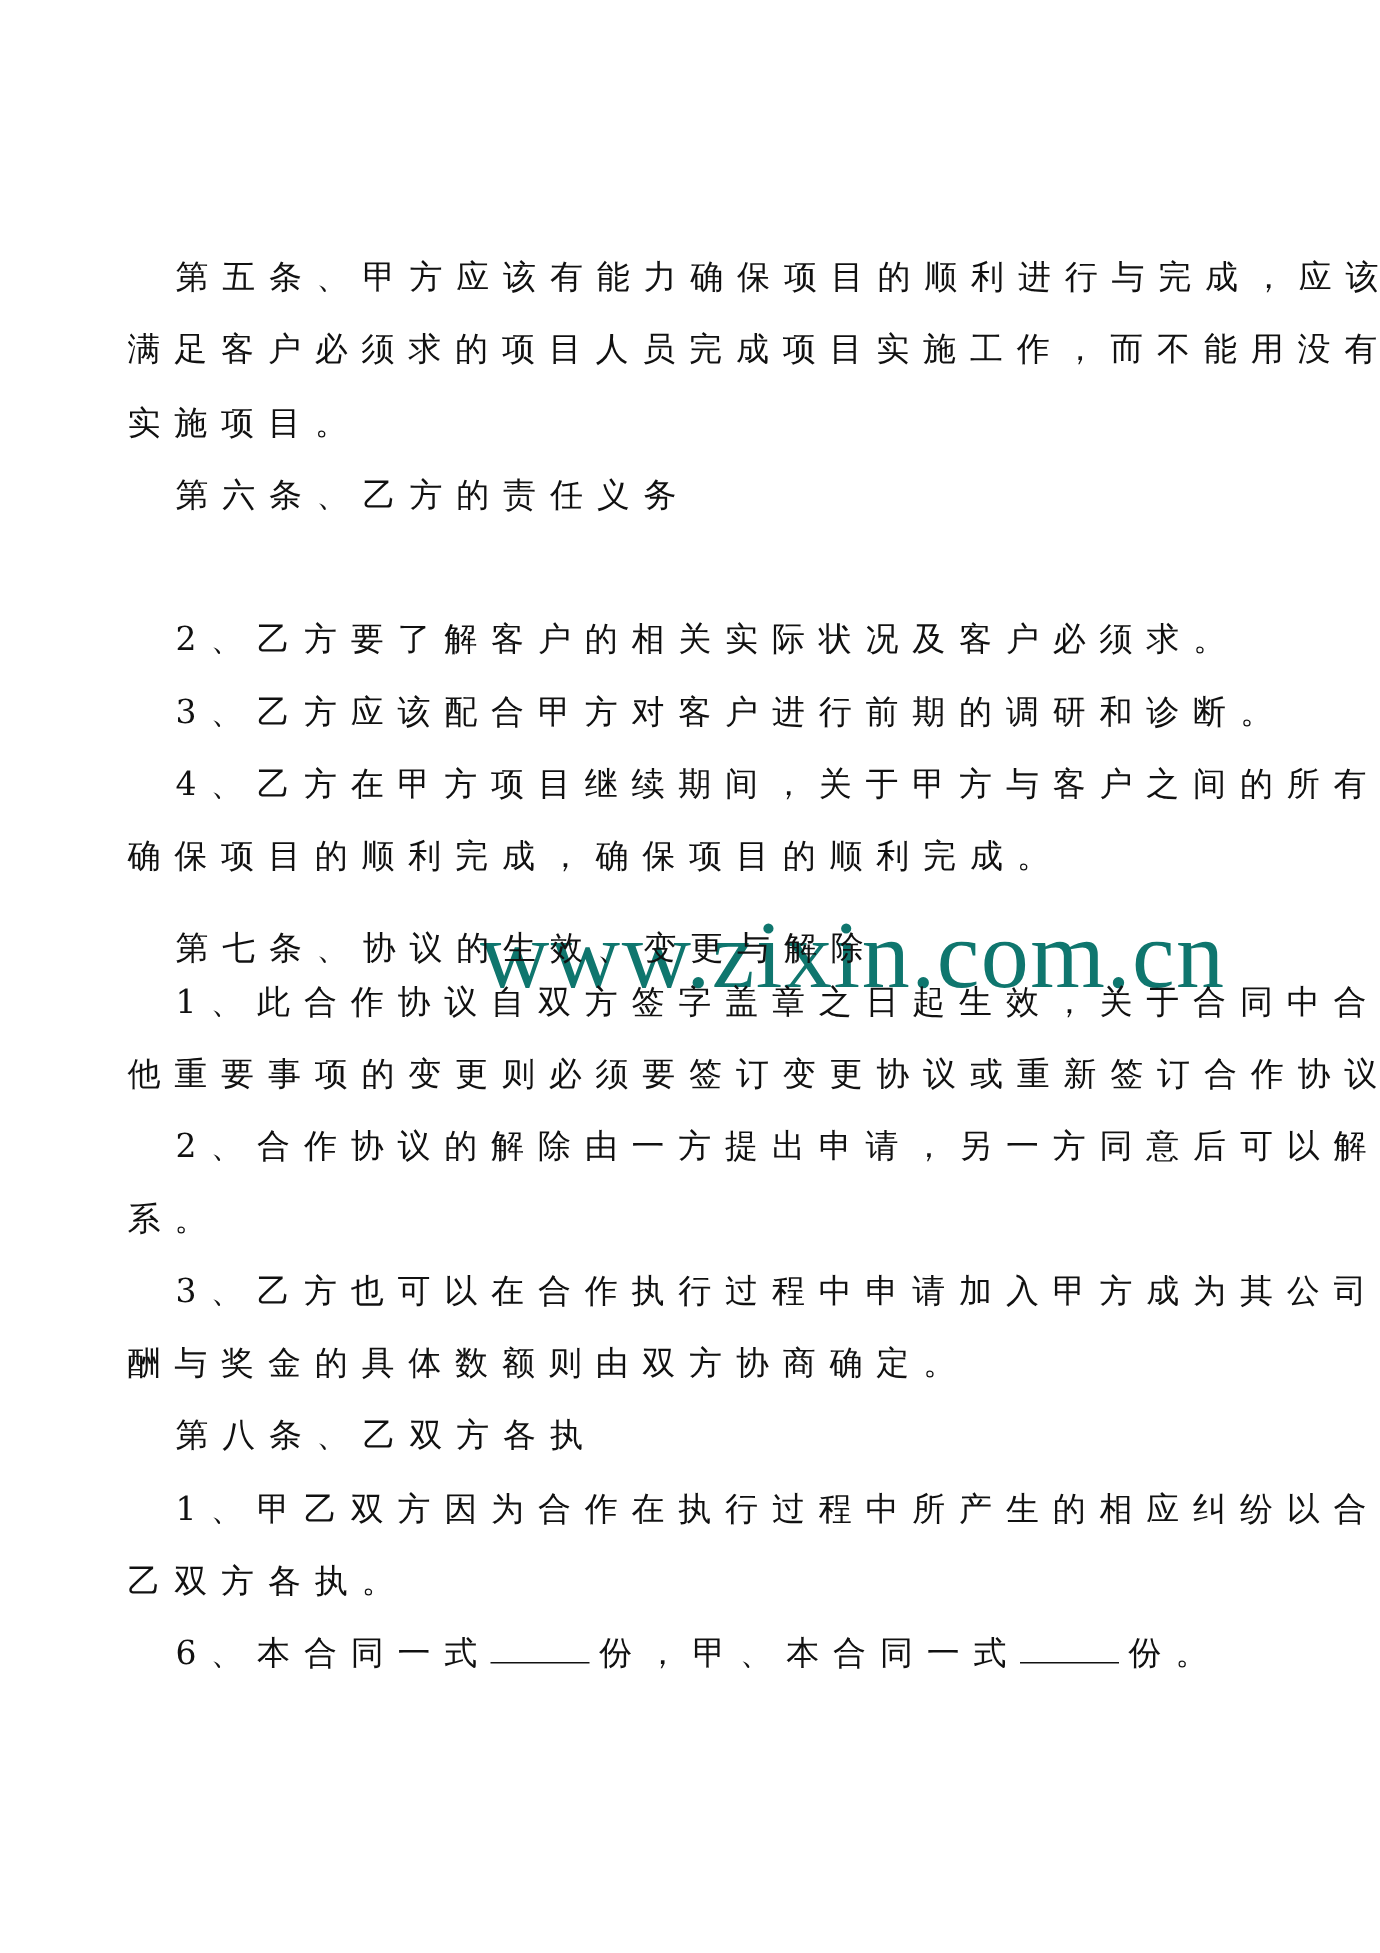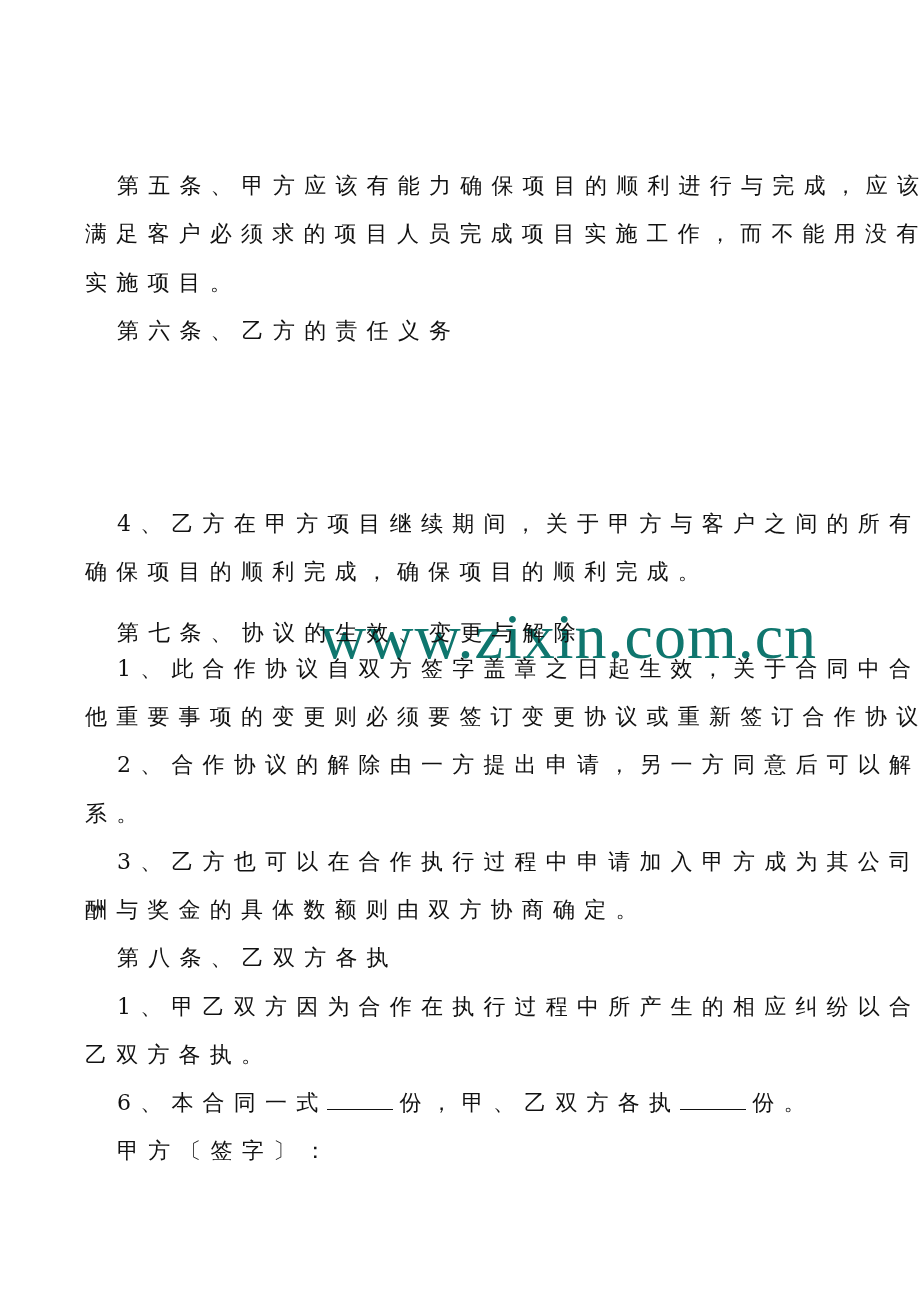--- a/index.html
+++ b/index.html
@@ -66,34 +66,35 @@
 
 <div class="page">
   <div class="watermark">www.zixin.com.cn</div>
 
   <div class="text-layer">
     <div class="line indent" style="top:169px">第五条、甲方应该有能力确保项目的顺利进行与完成，应该调配有能力</div>
     <div class="line" style="top:217px">满足客户必须求的项目人员完成项目实施工作，而不能用没有能力的人员</div>
     <div class="line indent" style="top:314px">第六条、乙方的责任义务</div>
 
     <div class="line" style="top:266px">实施项目。</div>
+    <div class="line indent" style="top:410px">2、乙方要了解客户的相关实际状况及客户必须求。</div>
+    <div class="line indent" style="top:459px">3、乙方应该配合甲方对客户进行前期的调研和诊断。</div>
     <div class="line indent" style="top:507px">4、乙方在甲方项目继续期间，关于甲方与客户之间的所有事宜，应该</div>
     <div class="line" style="top:555px">确保项目的顺利完成，确保项目的顺利完成。</div>
 
     <div class="line indent" style="top:616px">第七条、协议的生效、变更与解除</div>
     <div class="line indent" style="top:652px">1、此合作协议自双方签字盖章之日起生效，关于合同中合作费用及其</div>
     <div class="line" style="top:700px">他重要事项的变更则必须要签订变更协议或重新签订合作协议。</div>
     <div class="line indent" style="top:748px">2、合作协议的解除由一方提出申请，另一方同意后可以解除其合作关</div>
     <div class="line" style="top:797px">系。</div>
     <div class="line indent" style="top:845px">3、乙方也可以在合作执行过程中申请加入甲方成为其公司员工，其薪</div>
     <div class="line" style="top:893px">酬与奖金的具体数额则由双方协商确定。</div>
 
     <div class="line indent" style="top:941px">第八条、乙双方各执</div>
     <div class="line indent" style="top:990px">1、甲乙双方因为合作在执行过程中所产生的相应纠纷以合同法的相关</div>
     <div class="line" style="top:1038px">乙双方各执。</div>
 
     <div class="line indent" style="top:1086px">
-      <span>6、本合同一式</span><span class="blank"></span><span>份，甲、乙双方各执</span><span class="blank"></span><span>份。</span>
+      <span>6、本合同一式</span><span class="blank"></span><span>份，甲、本合同一式</span><span class="blank"></span><span>份。</span>
     </div>
 
-    <div class="line indent" style="top:1134px">甲方〔签字〕：</div>
   </div>
 </div>
 
 </body></html>

